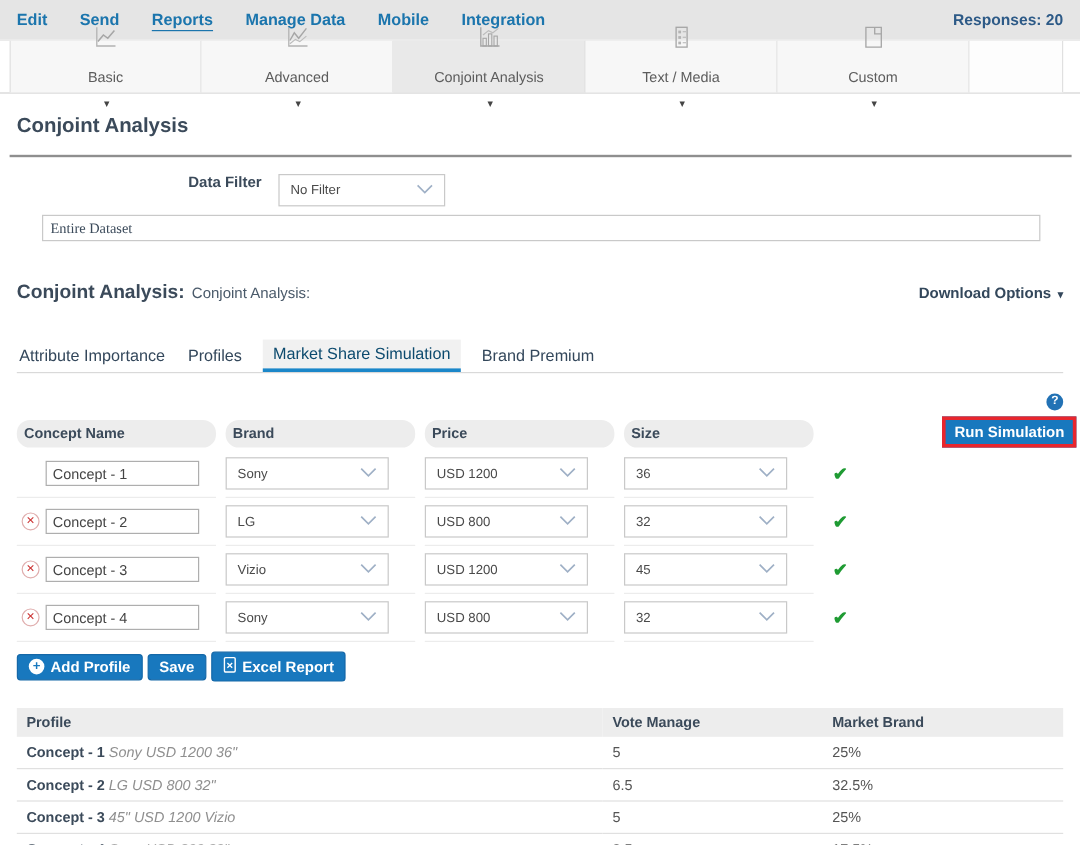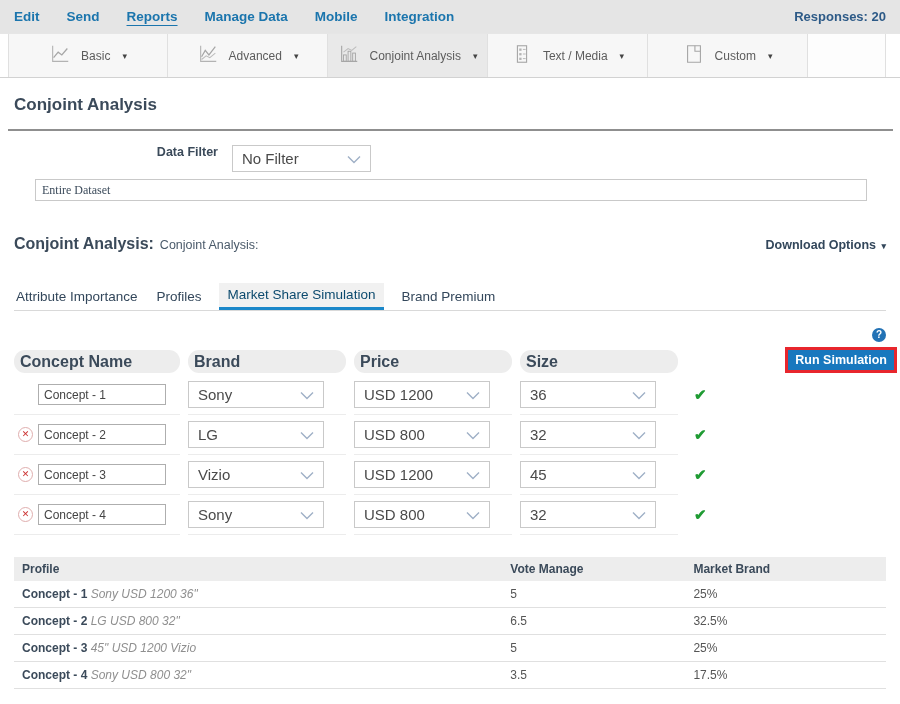--- a/index.html
+++ b/index.html
@@ -9,38 +9,38 @@
   
   .topnav { height:33px; display:flex; align-items:center; padding:0 14px; background:#e5e5e5; }
   .topnav .links { display:flex; gap:27px; }
   .navlink { font-size:13.5px; font-weight:600; color:#1b75ad; cursor:pointer; text-decoration:none; }
   .navlink.active { text-decoration:underline; text-underline-offset:4px; }
   .responses { margin-left:auto; font-size:13px; font-weight:600; color:#2d5a87; }
 
   
   .toolbar { height:45px; display:flex; border-top:1px solid #e6e6e6; border-bottom:1px solid #d2d2d2; padding-left:8px; }
   .tcell { width:160px; display:flex; align-items:center; justify-content:center; gap:10px;
-    background:#f7f7f7; border-right:1px solid #e0e0e0; cursor:pointer; }
+    background:#f7f7f7; border-right:1px solid #e0e0e0; cursor:pointer;flex-direction:column; }
   .tcell:first-child { border-left:1px solid #e0e0e0; }
   .tcell.active { background:#e9e9e9; }
   .tlabel { font-size:12px; color:#5c5c5c; }
   .caret-sm { font-size:9px; color:#444; margin-left:2px; }
   .caret-sm::before { content:"▾"; }
   .tfill { flex:1; background:#fdfdfd; border-right:1px solid #e0e0e0; max-width:78px; }
 
   
   .content { padding:0 14px; }
   .page-title { font-size:17px; font-weight:bold; color:#3b4a5a; margin:17px 0 14px; }
   .rule { border:none; border-top:2px solid #8f8f8f; margin:0 0 14px -6px; width:885px; }
 
   .filter-row { display:flex; align-items:flex-start; margin-bottom:7px; }
   .filter-label { width:204px; text-align:right; margin-right:14px; font-size:12.5px; font-weight:bold; color:#3b4a5a; }
 
   .select { height:27px; background:#fff; border:1px solid #c9c9c9; display:flex; align-items:center;
-    justify-content:space-between; padding:0 9px; font-size:15px; color:#4a4a4a; cursor:pointer; }
+    justify-content:space-between; padding:0 9px; font-size:11px; color:#4a4a4a; cursor:pointer; }
   .select svg { flex:none; }
   .sel-filter { width:139px; }
   .sel-cell { width:136px; }
 
   .dataset-input { display:block; margin-left:21px; width:832px; height:22px; border:1px solid #c9c9c9;
     font-size:12px; color:#3b4a5a; padding:1px 6px; font-family:Liberation Serif, serif; margin-bottom:34px; }
 
   .section-row { display:flex; align-items:baseline; margin-bottom:30px; }
   .section-title { font-size:16px; font-weight:bold; color:#3b4a5a; }
   .section-sub { font-size:12.5px; color:#4a5a6a; margin-left:6px; }
@@ -52,21 +52,21 @@
   .tab.active { color:#0c4a6e; background:#f1f1f1; padding:4px 9px 5px; border-bottom:3px solid #1b87c9; }
 
   .help-row { text-align:right; margin:13px 0 8px; }
   .help-icon { display:inline-block; width:14px; height:14px; border-radius:50%; background:#2272b5;
     color:#fff; font-size:10px; font-weight:bold; line-height:14px; text-align:center; cursor:pointer; }
   .help-icon::before { content:"?"; }
 
   
   .cgrid { display:grid; grid-template-columns:166px 158px 158px 158px 1fr; column-gap:8px; }
   .chead { position:relative; margin-bottom:2px; }
-  .hcell { background:#ededed; height:23px; line-height:23px; font-size:16px; font-weight:bold;
+  .hcell { background:#ededed; height:23px; line-height:23px; font-size:12px; font-weight:bold;
     color:#3b4a5a; padding-left:6px;border-radius:11px; }
   .run-btn { position:absolute; right:-11px; top:-3px; background:#1878be; color:#fff; font-size:12.5px;
     font-weight:bold; padding:3px 7px; border:3px solid #e8262d; cursor:pointer; font-family:"Liberation Sans",sans-serif; }
 
   .crow { height:40px; align-items:stretch; }
   .cb { display:flex; align-items:center; border-bottom:1px solid #ececec; }
   .ccheck { display:flex; align-items:center; border-bottom:none; padding-left:8px; }
   .del { width:15px; height:15px; flex:none; border:1px solid #e0aeae; border-radius:50%; color:#cc3333;
     font-size:9px; line-height:13px; text-align:center; margin:0 5px 0 4px; cursor:pointer; }
   .del::before { content:"✕"; }
@@ -348,20 +348,38 @@
           <span><svg width="14" height="9" viewBox="0 0 14 9">
               <path d="M1 1.5l6 6 6-6" fill="none" stroke="#9fb0c6" stroke-width="1.4"></path>
             </svg></span>
         </div>
       </div>
     <div class="ccheck">
         <span class="check-icon"></span>
       </div>
   </div>
 
+  <div class="btn-row">
+    <button class="btn">
+      <span class="plus-icon"></span>
+      <span>Add Profile</span>
+    </button>
+    <button class="btn">
+      <span>Save</span>
+    </button>
+    <button class="btn btn-right">
+      <span>
+        <svg width="11" height="14" viewBox="0 0 11 14">
+            <rect x="1" y="1" width="9" height="12" rx="1" fill="none" stroke="#fff" stroke-width="1.2"></rect>
+            <path d="M3.5 5.5l4 4M7.5 5.5l-4 4" stroke="#fff" stroke-width="1.1"></path>
+          </svg>
+      </span>
+      <span>Excel Report</span>
+    </button>
+  </div>
 
   <table class="results">
     <thead>
       <tr>
         <th>Profile</th>
         <th>Vote Manage</th>
         <th>Market Brand</th>
       </tr>
     </thead>
     <tbody>

